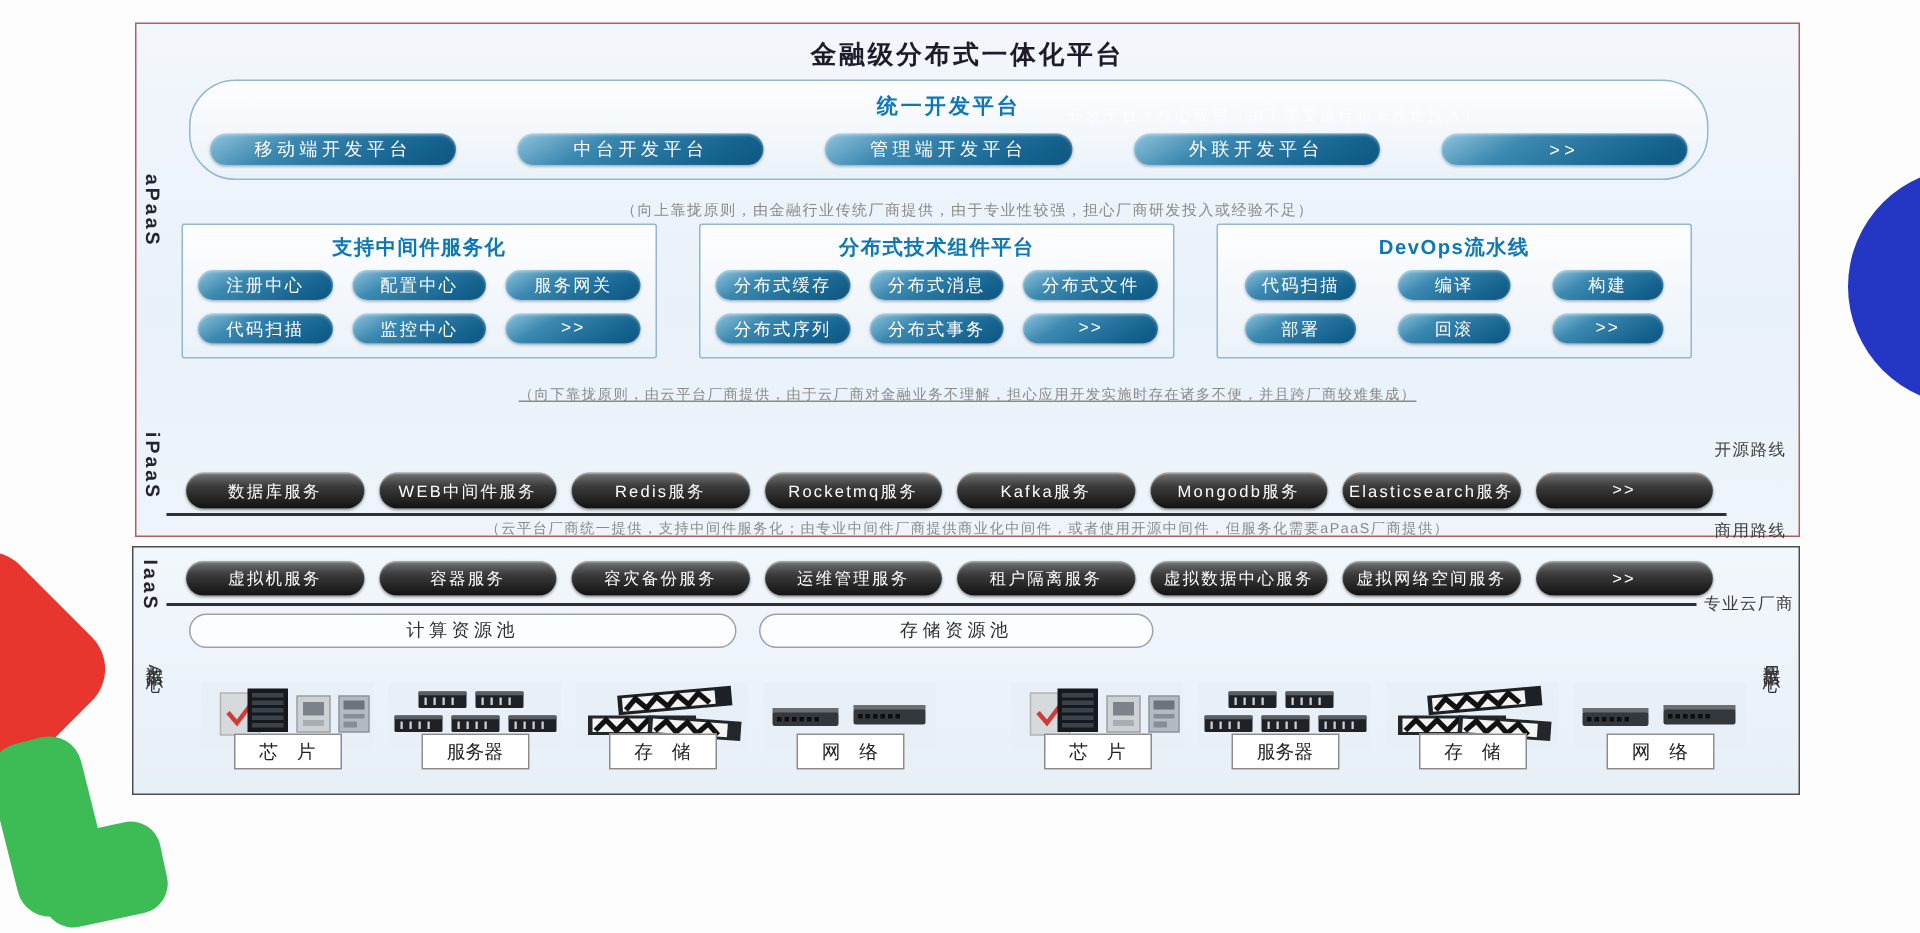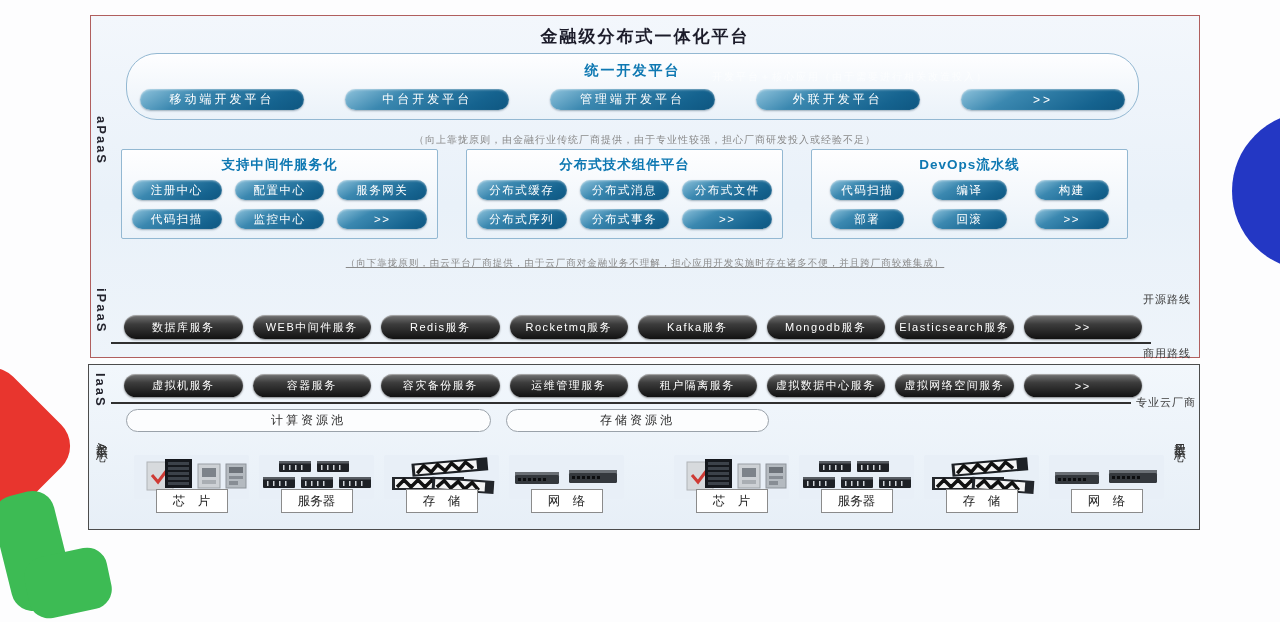--- a/index.html
+++ b/index.html
@@ -193,20 +193,21 @@
     <div class="btn-dark">WEB中间件服务</div>
     <div class="btn-dark">Redis服务</div>
     <div class="btn-dark">Rocketmq服务</div>
     <div class="btn-dark">Kafka服务</div>
     <div class="btn-dark">Mongodb服务</div>
     <div class="btn-dark">Elasticsearch服务</div>
     <div class="btn-dark">&gt;&gt;</div>
   </div>
 
   <div class="divider div-ipaas"></div>
+  <div class="note" style="top:330px;font-size:9.5px;">（云平台厂商统一提供，支持中间件服务化；由专业中间件厂商提供商业化中间件，或者使用开源中间件，但服务化需要aPaaS厂商提供）</div>
 
   <div class="route-lbl" style="right:8px;top:276px;">开源路线</div>
   <div class="route-lbl" style="right:8px;top:330px;">商用路线</div>
 </div>
 
 <div class="frame frame-iaas">
   <div class="vtext lbl-paas" style="left:4px;top:8px;">IaaS</div>
   <div class="vtext lbl-dc" style="left:5px;top:70px;">数据中心A</div>
   <div class="vtext lbl-dc" style="right:12px;top:70px;">数据中心B</div>
 

